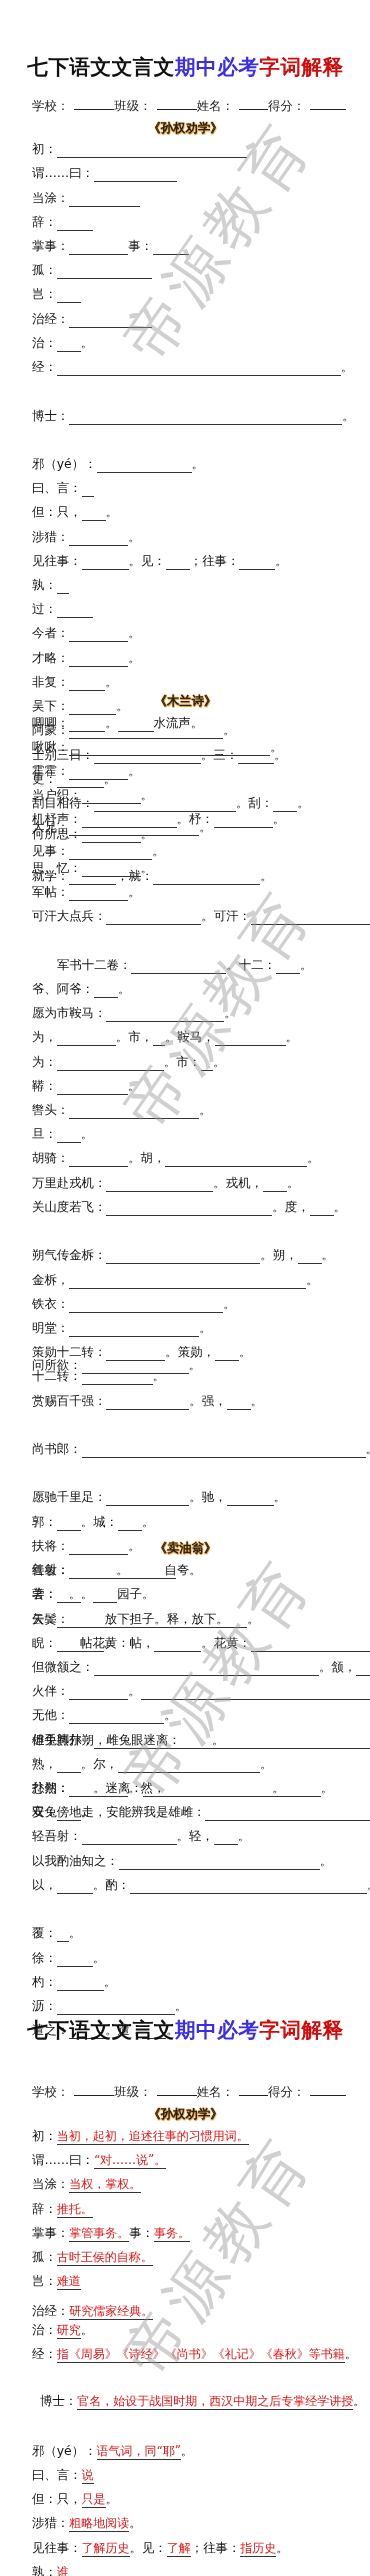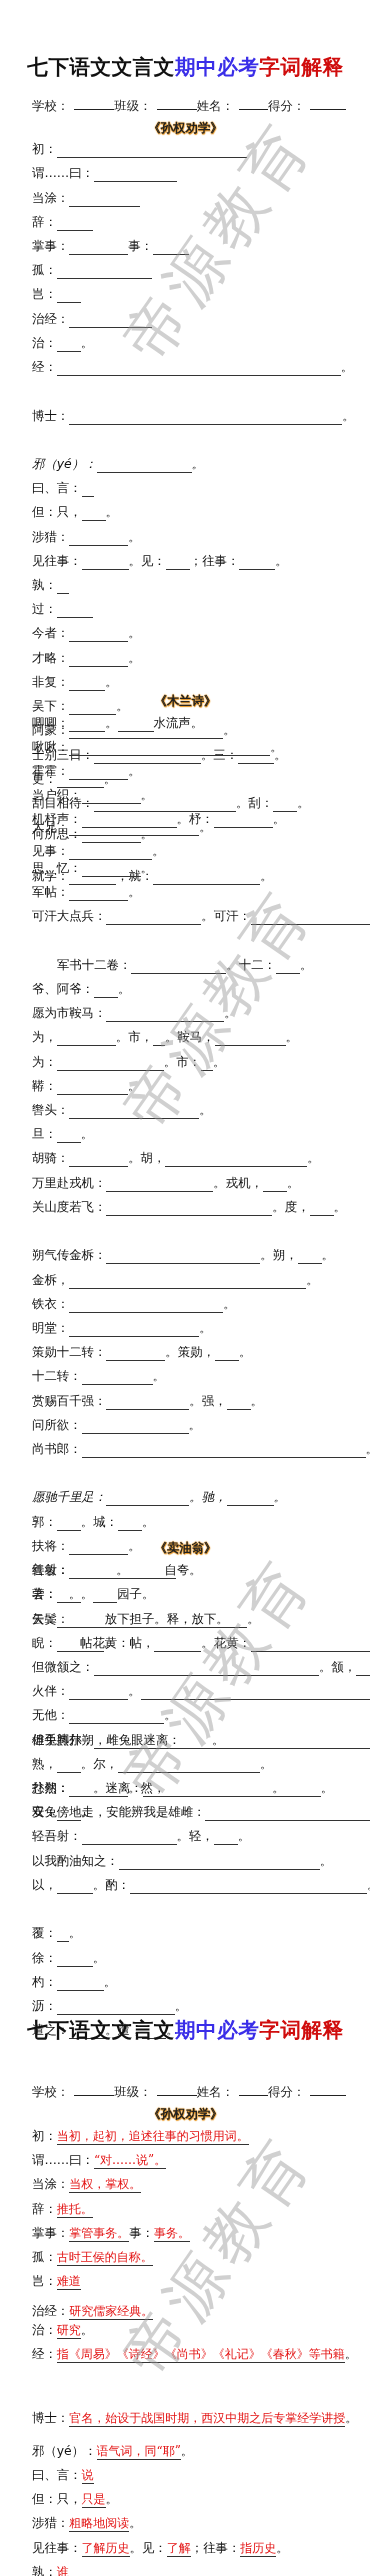--- a/index.html
+++ b/index.html
@@ -45,21 +45,21 @@
       <div class="row" style="top: 165px;"><span class="dot">谓……曰：</span><span class="b" style="width: 83px;"></span></div>
       <div class="row" style="top: 190px;"><span class="dot">当涂：</span><span class="b" style="width: 71px;"></span></div>
       <div class="row" style="top: 214px;"><span class="dot">辞：</span><span class="b" style="width: 36px;"></span></div>
       <div class="row" style="top: 238px;"><span class="dot">掌事：</span><span class="b" style="width: 59px;"></span><span class="dot">事：</span><span class="b" style="width: 36px;"></span></div>
       <div class="row" style="top: 262px;"><span class="dot">孤：</span><span class="b" style="width: 95px;"></span></div>
       <div class="row" style="top: 286px;"><span class="dot">岂：</span><span class="b" style="width: 24px;"></span></div>
       <div class="row" style="top: 311px;"><span class="dot">治经：</span><span class="b" style="width: 83px;"></span></div>
       <div class="row" style="top: 335px;"><span class="dot">治：</span><span class="b" style="width: 24px;"></span><span class="dot">。</span></div>
       <div class="row" style="top: 359px;"><span class="dot">经：</span><span class="b" style="width: 284px;"></span><span class="dot">。</span></div>
       <div class="row" style="top: 408px;"><span class="dot">博士：</span><span class="b" style="width: 273px;"></span><span class="dot">。</span></div>
-      <div class="row" style="top: 456px; font-style: italic;"><span class="dot">邪（yé）：</span><span class="b" style="width: 95px;"></span><span class="dot">。</span></div>
+      <div class="row" style="top: 456px;"><span class="dot">邪（yé）：</span><span class="b" style="width: 95px;"></span><span class="dot">。</span></div>
       <div class="row" style="top: 480px;"><span class="dot">曰、言：</span><span class="b" style="width: 12px;"></span></div>
       <div class="row" style="top: 504px;"><span class="dot">但：只，</span><span class="b" style="width: 24px;"></span><span class="dot">。</span></div>
       <div class="row" style="top: 529px;"><span class="dot">涉猎：</span><span class="b" style="width: 59px;"></span><span class="dot">。</span></div>
       <div class="row" style="top: 553px;"><span class="dot">见往事：</span><span class="b" style="width: 47px;"></span><span class="dot">。见：</span><span class="b" style="width: 24px;"></span><span class="dot">；往事：</span><span class="b" style="width: 36px;"></span><span class="dot">。</span></div>
       <div class="row" style="top: 577px;"><span class="dot">孰：</span><span class="b" style="width: 12px;"></span></div>
       <div class="row" style="top: 601px;"><span class="dot">过：</span><span class="b" style="width: 36px;"></span></div>
       <div class="row" style="top: 625px;"><span class="dot">今者：</span><span class="b" style="width: 59px;"></span><span class="dot">。</span></div>
       <div class="row" style="top: 650px; font-family: Liberation Serif, serif;"><span class="dot">才略：</span><span class="b" style="width: 59px;"></span><span class="dot">。</span></div>
       <div class="row" style="top: 674px;"><span class="dot">非复：</span><span class="b" style="width: 36px;"></span><span class="dot">。</span></div>
       <div class="row" style="top: 698px;"><span class="dot">吴下：</span><span class="b" style="width: 47px;"></span><span class="dot">。</span></div>
@@ -92,23 +92,23 @@
       <div class="row" style="top: 1150px;"><span class="dot">胡骑：</span><span class="b" style="width: 59px;"></span><span class="dot">。胡，</span><span class="b" style="width: 142px;"></span><span class="dot">。</span></div>
       <div class="row" style="top: 1175px;"><span class="dot">万里赴戎机：</span><span class="b" style="width: 107px;"></span><span class="dot">。戎机，</span><span class="b" style="width: 24px;"></span><span class="dot">。</span></div>
       <div class="row" style="top: 1199px;"><span class="dot">关山度若飞：</span><span class="b" style="width: 166px;"></span><span class="dot">。度，</span><span class="b" style="width: 24px;"></span><span class="dot">。</span></div>
       <div class="row" style="top: 1247px;"><span class="dot">朔气传金柝：</span><span class="b" style="width: 154px;"></span><span class="dot">。朔，</span><span class="b" style="width: 24px;"></span><span class="dot">。</span></div>
       <div class="row" style="top: 1272px;"><span class="dot">金柝，</span><span class="b" style="width: 237px;"></span><span class="dot">。</span></div>
       <div class="row" style="top: 1296px;"><span class="dot">铁衣：</span><span class="b" style="width: 154px;"></span><span class="dot">。</span></div>
       <div class="row" style="top: 1320px;"><span class="dot">明堂：</span><span class="b" style="width: 130px;"></span><span class="dot">。</span></div>
       <div class="row" style="top: 1344px;"><span class="dot">策勋十二转：</span><span class="b" style="width: 59px;"></span><span class="dot">。策勋，</span><span class="b" style="width: 24px;"></span><span class="dot">。</span></div>
       <div class="row" style="top: 1368px;"><span class="dot">十二转：</span><span class="b" style="width: 71px;"></span><span class="dot">。</span></div>
       <div class="row" style="top: 1393px;"><span class="dot">赏赐百千强：</span><span class="b" style="width: 83px;"></span><span class="dot">。强，</span><span class="b" style="width: 24px;"></span><span class="dot">。</span></div>
-      <div class="row" style="top: 1417px; text-align: center;"><span class="dot">问所欲：</span><span class="b" style="width: 107px;"></span><span class="dot">。</span></div>
+      <div class="row" style="top: 1357px; text-align: center;"><span class="dot">问所欲：</span><span class="b" style="width: 107px;"></span><span class="dot">。</span></div>
       <div class="row" style="top: 1441px;"><span class="dot">尚书郎：</span><span class="b" style="width: 284px;"></span><span class="dot">。</span></div>
-      <div class="row" style="top: 1489px; font-style: italic;"><span class="dot">愿驰千里足：</span><span class="b" style="width: 83px;"></span><span class="dot">。驰，</span><span class="b" style="width: 47px;"></span><span class="dot">。</span></div>
+      <div class="row" style="top: 1489px;"><span class="dot">愿驰千里足：</span><span class="b" style="width: 83px;"></span><span class="dot">。驰，</span><span class="b" style="width: 47px;"></span><span class="dot">。</span></div>
       <div class="row" style="top: 1514px;"><span class="dot">郭：</span><span class="b" style="width: 24px;"></span><span class="dot">。城：</span><span class="b" style="width: 24px;"></span><span class="dot">。</span></div>
       <div class="row" style="top: 1538px;"><span class="dot">扶将：</span><span class="b" style="width: 59px;"></span><span class="dot">。</span></div>
       <div class="row" style="top: 1562px;"><span class="dot">红妆：</span><span class="b" style="width: 107px;"></span></div>
       <div class="row" style="top: 1586px;"><span class="dot">著：</span><span class="b" style="width: 12px;"></span><span class="dot">。</span></div>
       <div class="row" style="top: 1611px;"><span class="dot">云鬓：</span><span class="b" style="width: 178px;"></span><span class="dot">。</span></div>
       <div class="row" style="top: 1635px; padding-left: 48px;"><span class="dot">帖花黄：帖，</span><span class="b" style="width: 47px;"></span><span class="dot">。花黄：</span><span class="b" style="width: 142px;"></span><span class="dot">。</span></div>
       <div class="row" style="top: 1683px;"><span class="dot">火伴：</span><span class="b" style="width: 59px;"></span><span class="dot">。</span><span class="b" style="width: 261px;"></span></div>
       <div class="row" style="top: 1732px;"><span class="dot">雄兔脚扑朔，雌兔眼迷离：</span><span class="b" style="width: 309px;"></span></div>
       <div class="row" style="top: 1780px;"><span class="dot">扑朔：</span><span class="b" style="width: 24px;"></span><span class="dot">。迷离：</span><span class="b" style="width: 178px;"></span><span class="dot">。</span></div>
       <div class="row" style="top: 1804px;"><span class="dot">双兔傍地走，安能辨我是雄雌：</span><span class="b" style="width: 309px;"></span></div>
@@ -155,21 +155,21 @@
       <div class="row" style="top: 170px;"><span class="dot">初：</span><span class="b">当初，起初，追述往事的习惯用词。</span></div>
       <div class="row" style="top: 194px;"><span class="dot">谓……曰：</span><span class="b">“对……说”。</span></div>
       <div class="row" style="top: 218px;"><span class="dot">当涂：</span><span class="b">当权，掌权。</span></div>
       <div class="row" style="top: 243px;"><span class="dot">辞：</span><span class="b">推托。</span></div>
       <div class="row" style="top: 267px;"><span class="dot">掌事：</span><span class="b">掌管事务。</span><span class="dot">事：</span><span class="b">事务。</span></div>
       <div class="row" style="top: 291px;"><span class="dot">孤：</span><span class="b">古时王侯的自称。</span></div>
       <div class="row" style="top: 315px;"><span class="dot">岂：</span><span class="b">难道</span></div>
       <div class="row" style="top: 345px;"><span class="dot">治经：</span><span class="b">研究儒家经典。</span></div>
       <div class="row" style="top: 364px;"><span class="dot">治：</span><span class="b">研究</span><span class="dot">。</span></div>
       <div class="row" style="top: 388px;"><span class="dot">经：</span><span class="b">指《周易》《诗经》《尚书》《礼记》《春秋》等书籍</span><span class="dot">。</span></div>
-      <div class="row" style="top: 452px;"><span class="dot">博士：</span><span class="b">官名，始设于战国时期，西汉中期之后专掌经学讲授</span><span class="dot">。</span></div>
+      <div class="row" style="top: 435px; margin-left: 8px;"><span class="dot">博士：</span><span class="b">官名，始设于战国时期，西汉中期之后专掌经学讲授</span><span class="dot">。</span></div>
       <div class="row" style="top: 485px;"><span class="dot">邪（yé）：</span><span class="b">语气词，同“耶”</span><span class="dot">。</span></div>
       <div class="row" style="top: 509px;"><span class="dot">曰、言：</span><span class="b">说</span></div>
       <div class="row" style="top: 533px;"><span class="dot">但：只，</span><span class="b">只是</span><span class="dot">。</span></div>
       <div class="row" style="top: 557px;"><span class="dot">涉猎：</span><span class="b">粗略地阅读</span><span class="dot">。</span></div>
       <div class="row" style="top: 582px;"><span class="dot">见往事：</span><span class="b">了解历史</span><span class="dot">。见：</span><span class="b">了解</span><span class="dot">；往事：</span><span class="b">指历史</span><span class="dot">。</span></div>
       <div class="row" style="top: 606px;"><span class="dot">孰：</span><span class="b">谁</span></div>
       <div class="row half" style="top: 727px;"></div>
       <div class="row half" style="top: 1567px;"></div>
       <div class="row half" style="top: 1591px;"></div>
       <div class="row half" style="top: 1616px;"></div>

